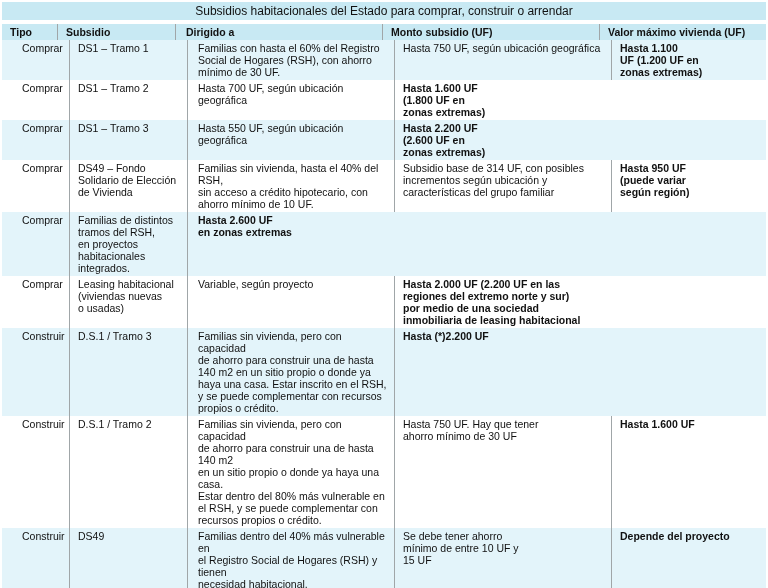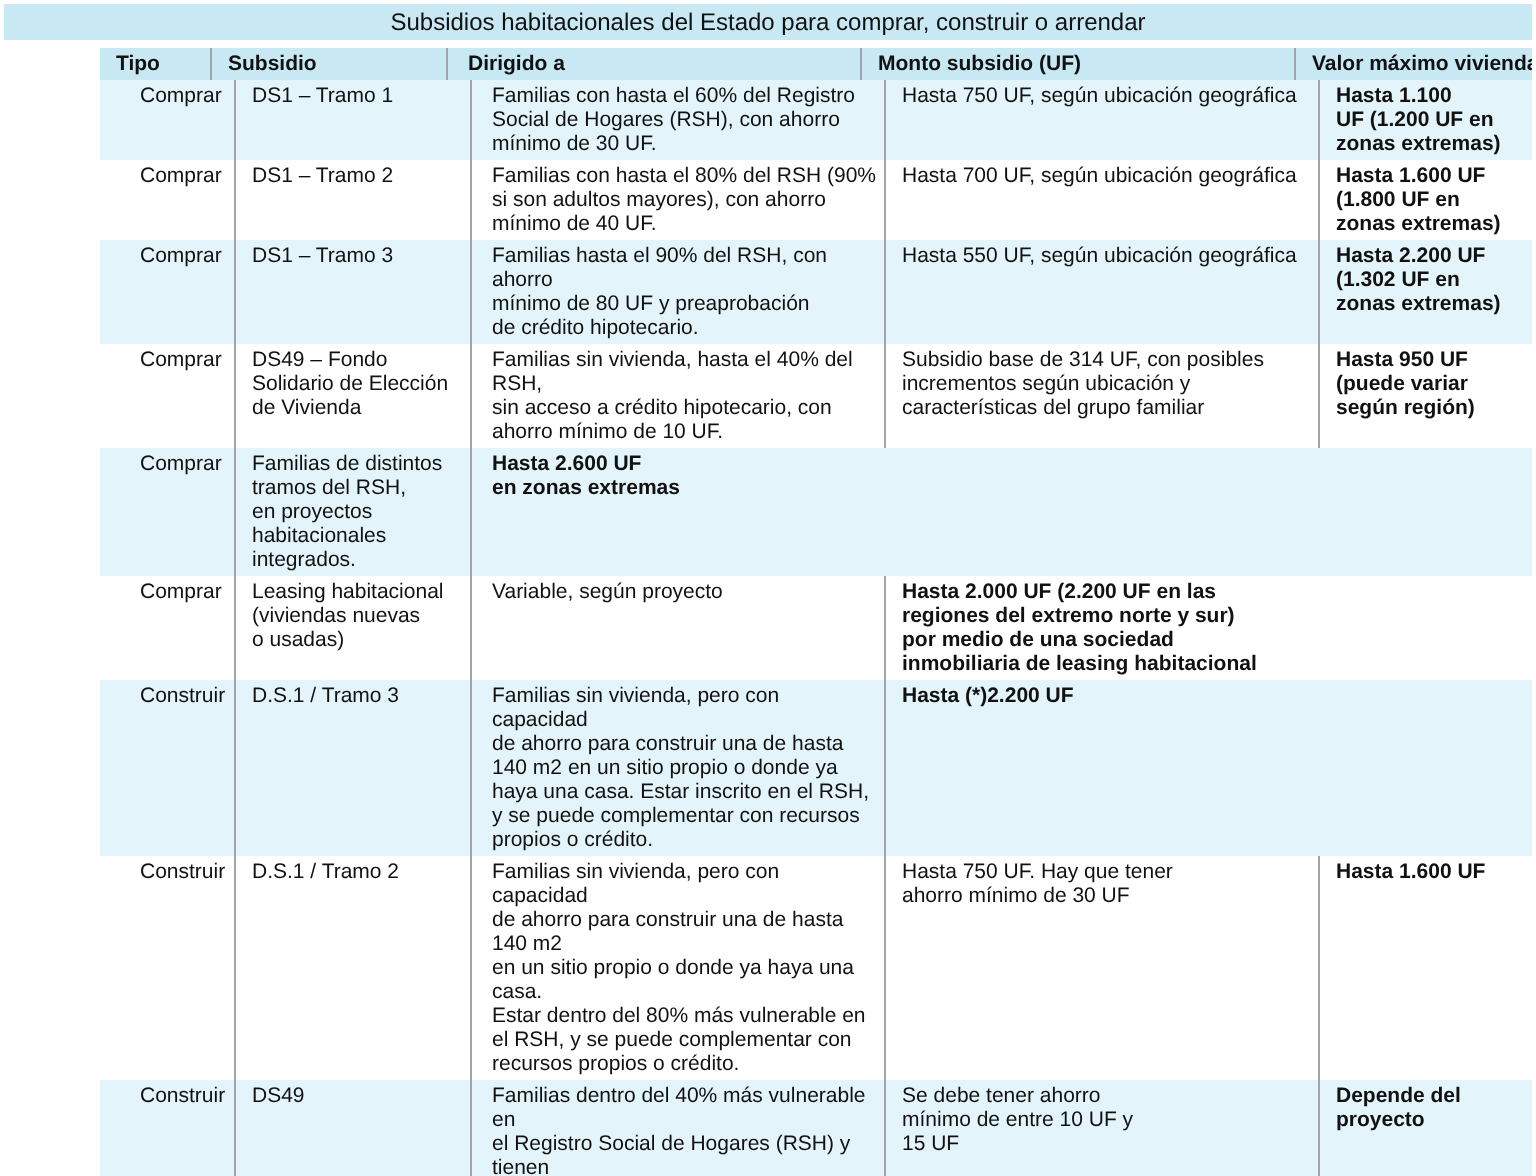--- a/index.html
+++ b/index.html
@@ -21,21 +21,20 @@
     text-align:center;
     font-weight:normal;
     font-size:12px;
     line-height:18px;
     height:18px;
   }
   .gap{height:4px;}
   .grid-row{
     display:grid;
     grid-template-columns:56px 118px 207px 217px 1fr;
-    margin-left:48px;
   }
   .cell{
     padding:2px 4px 2px 8px;
     border-right:1px solid var(--sep);
     font-size:10.5px;
     line-height:12px;
     white-space:pre-line;
     overflow:hidden;
   }
   .cell:nth-child(3){padding-left:10px;}
@@ -70,37 +69,31 @@
 Social de Hogares (RSH), con ahorro
 mínimo de 30 UF.</div>
         <div class="cell">Hasta 750 UF, según ubicación geográfica</div>
         <div class="cell">Hasta 1.100
 UF (1.200 UF en
 zonas extremas)</div>
       </div>
       <div class="grid-row trow">
         <div class="cell">Comprar</div>
         <div class="cell">DS1 – Tramo 2</div>
-        <div class="cell">Familias con hasta el 80% del RSH (90%
-si son adultos mayores), con ahorro
-mínimo de 40 UF.</div>
         <div class="cell">Hasta 700 UF, según ubicación geográfica</div>
         <div class="cell">Hasta 1.600 UF
 (1.800 UF en
 zonas extremas)</div>
       </div>
       <div class="grid-row trow shaded">
         <div class="cell">Comprar</div>
         <div class="cell">DS1 – Tramo 3</div>
-        <div class="cell">Familias hasta el 90% del RSH, con ahorro
-mínimo de 80 UF y preaprobación
-de crédito hipotecario.</div>
         <div class="cell">Hasta 550 UF, según ubicación geográfica</div>
         <div class="cell">Hasta 2.200 UF
-(1.302 UF en
+(2.600 UF en
 zonas extremas)</div>
       </div>
       <div class="grid-row trow">
         <div class="cell">Comprar</div>
         <div class="cell">DS49 – Fondo
 Solidario de Elección
 de Vivienda</div>
         <div class="cell">Familias sin vivienda, hasta el 40% del RSH,
 sin acceso a crédito hipotecario, con
 ahorro mínimo de 10 UF.</div>

